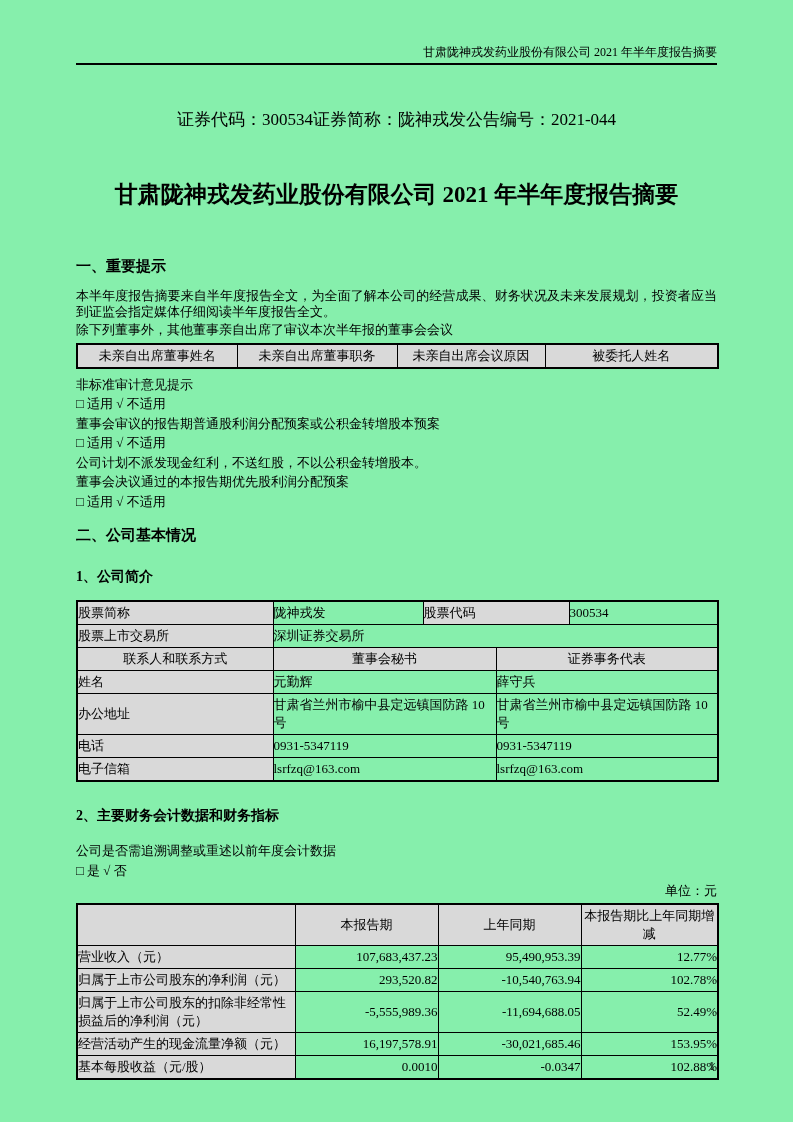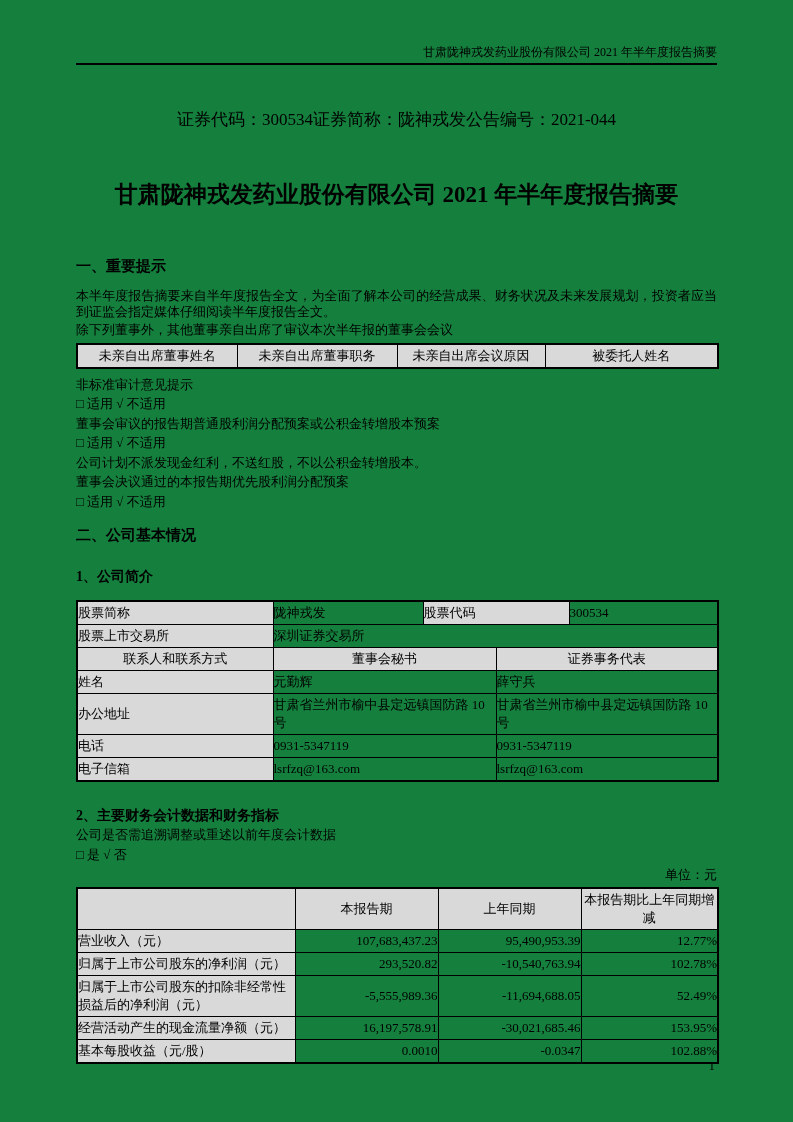--- a/index.html
+++ b/index.html
@@ -1,21 +1,21 @@
 <!DOCTYPE html>
 <html><head>
 <meta charset="utf-8">
 <style>
   * { margin:0; padding:0; box-sizing:border-box; }
   html,body { background:#ffffff; }
   .page {
     position:relative;
     width:793px; height:1122px;
     margin:0 auto;
-    background:#15803d;
+    background:#86efac;
     color:#000000;
     font-family:"Liberation Serif","DejaVu Serif",serif;
     overflow:hidden;
   }
 
   
   .running-header {
     margin:44px 76px 0 76px;
     text-align:right;
     font-size:12px;
@@ -193,21 +193,21 @@
     <tr>
       <td class="shaded">电子信箱</td>
       <td colspan="2">lsrfzq@163.com</td>
       <td colspan="2">lsrfzq@163.com</td>
     </tr>
   </tbody>
     </table>
 
   <div class="sub-heading" style="margin-top:24px">2、主要财务会计数据和财务指标</div>
 
-  <div class="line" style="">公司是否需追溯调整或重述以前年度会计数据</div>
+  <div class="line" style="margin-top:16px">公司是否需追溯调整或重述以前年度会计数据</div>
   <div class="line">□ 是 √ 否</div>
 
   <div class="unit-line">单位：元</div>
 
   <table class="fin-table">
     <colgroup>
         <col style="width:218px">
         <col style="width:143px">
         <col style="width:143px">
         <col style="width:137px">

